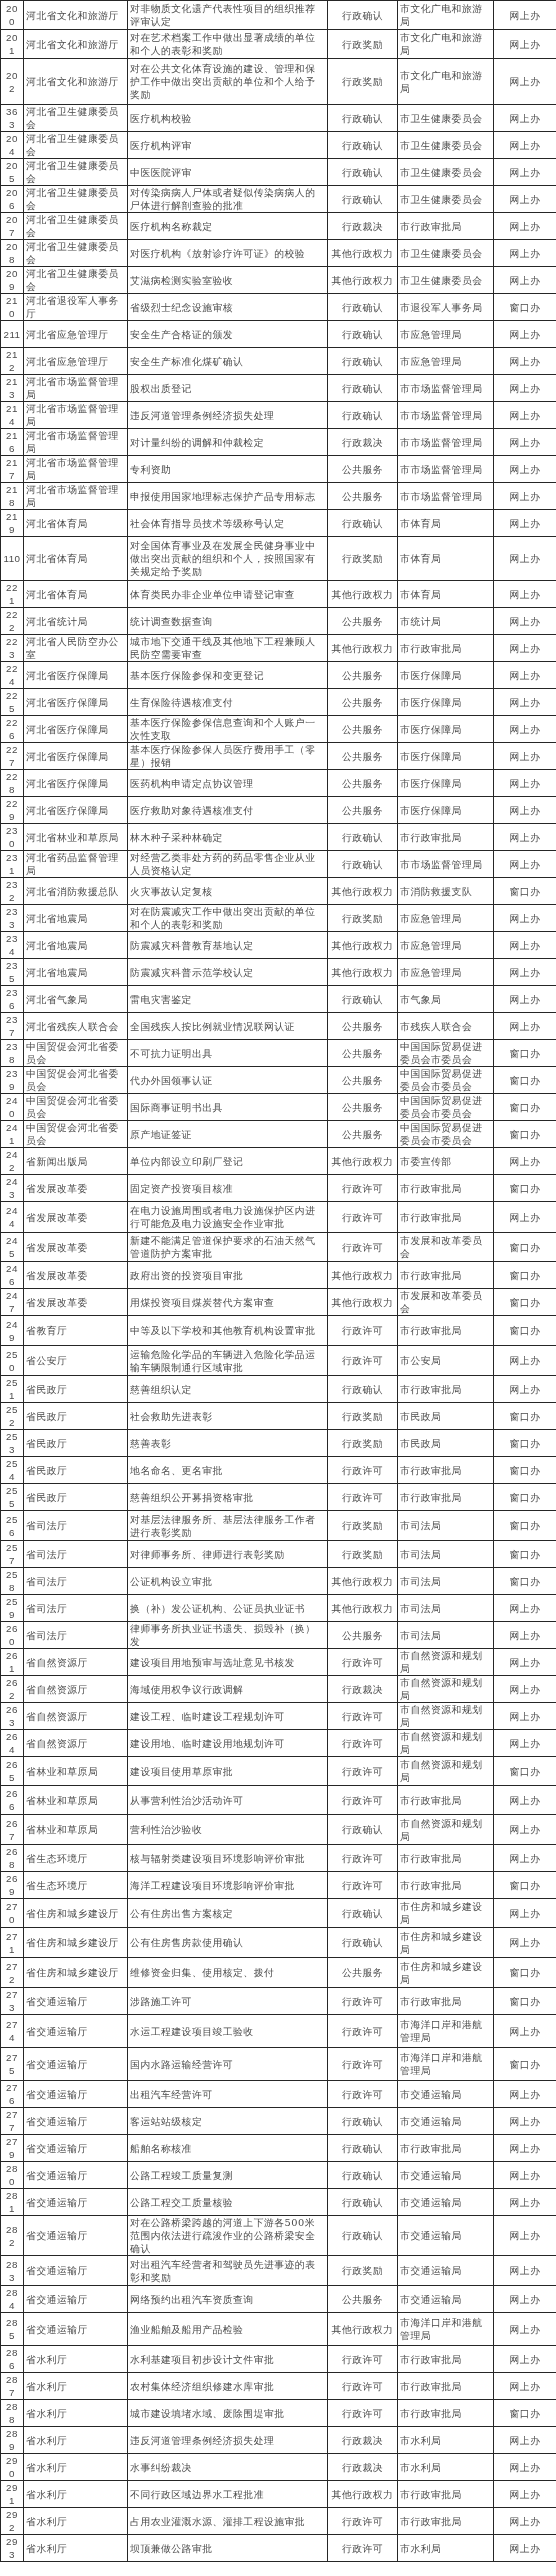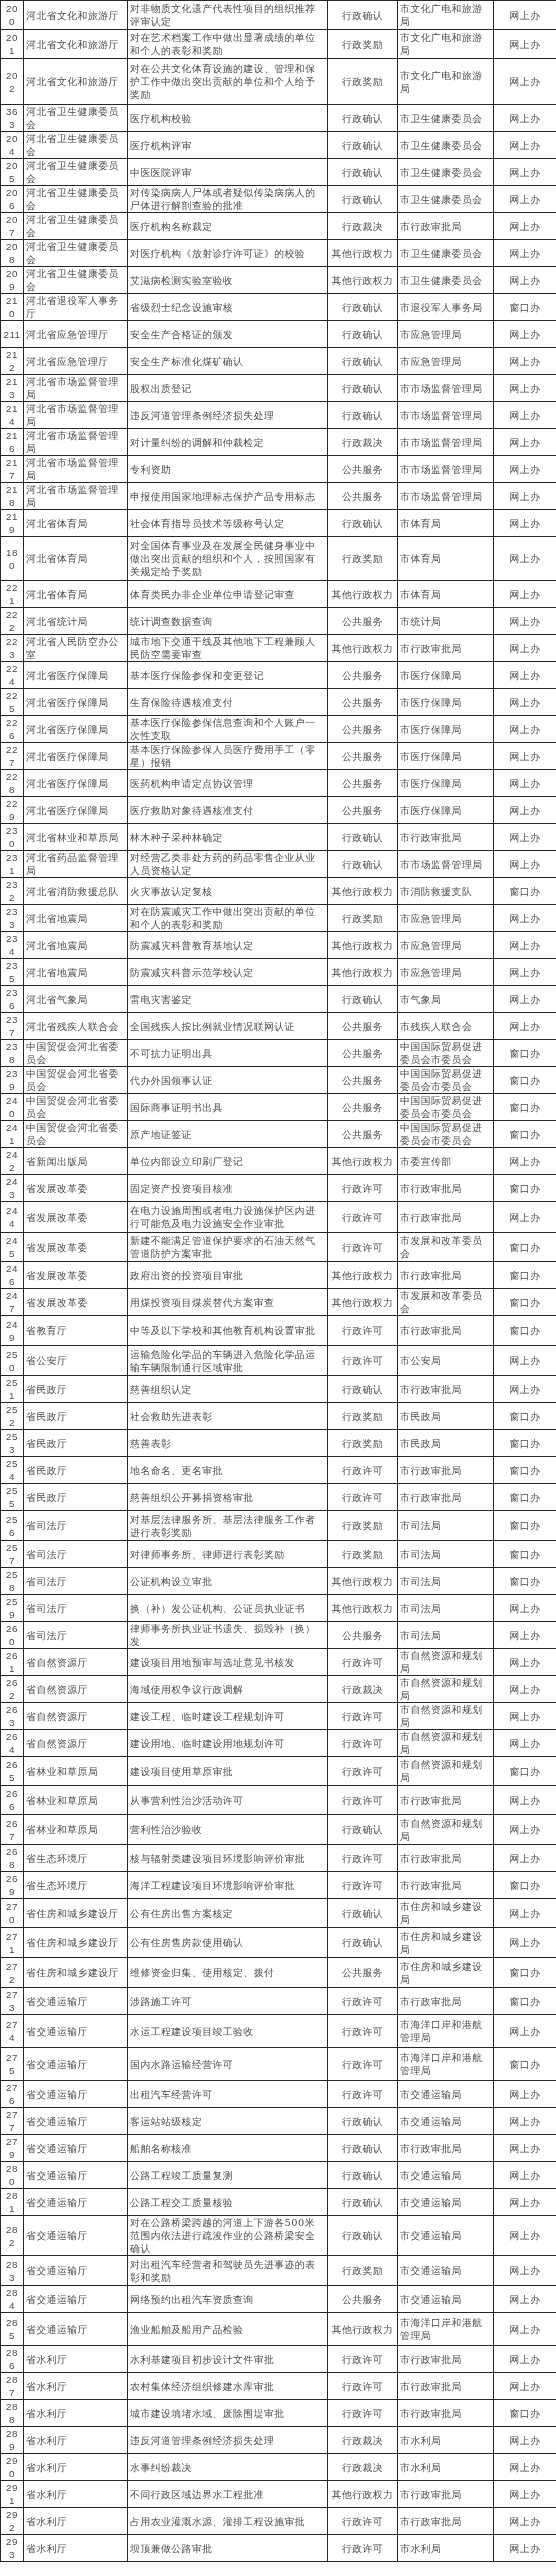--- a/index.html
+++ b/index.html
@@ -172,21 +172,21 @@
   </tr>
       <tr style="height: 26px;">
     <td class="c-no">219</td>
     <td class="c-dept">河北省体育局</td>
     <td class="c-item">社会体育指导员技术等级称号认定</td>
     <td class="c-type">行政确认</td>
     <td class="c-unit">市体育局</td>
     <td class="c-mode">网上办</td>
   </tr>
       <tr style="height: 44px;">
-    <td class="c-no">180</td>
+    <td class="c-no">110</td>
     <td class="c-dept">河北省体育局</td>
     <td class="c-item">对全国体育事业及在发展全民健身事业中做出突出贡献的组织和个人，按照国家有关规定给予奖励</td>
     <td class="c-type">行政奖励</td>
     <td class="c-unit">市体育局</td>
     <td class="c-mode">网上办</td>
   </tr>
       <tr style="height: 27px;">
     <td class="c-no">221</td>
     <td class="c-dept">河北省体育局</td>
     <td class="c-item">体育类民办非企业单位申请登记审查</td>

